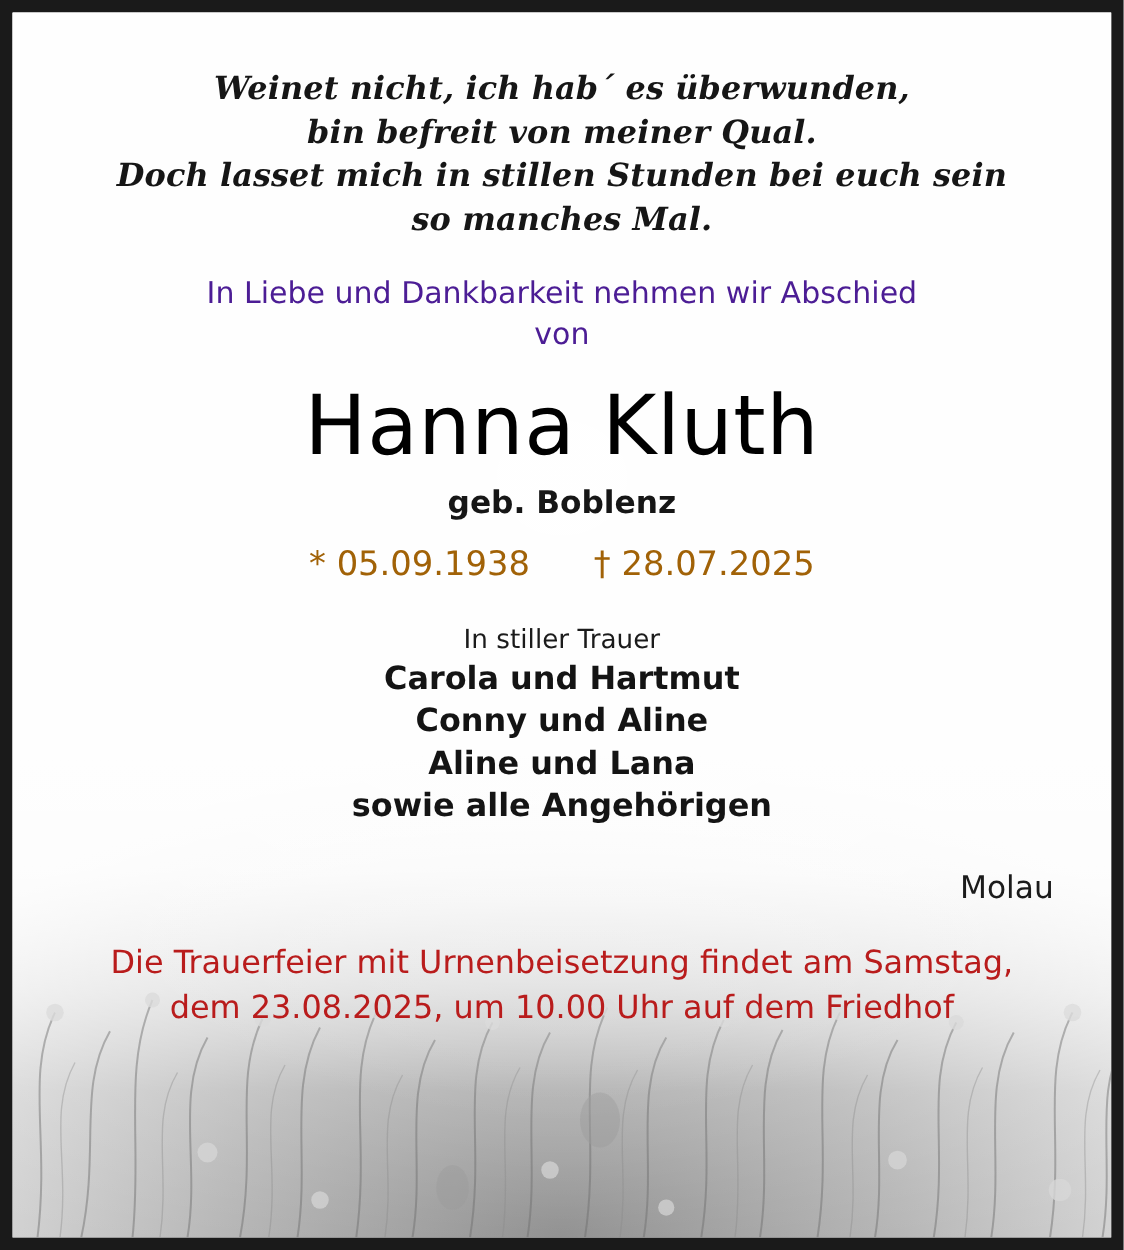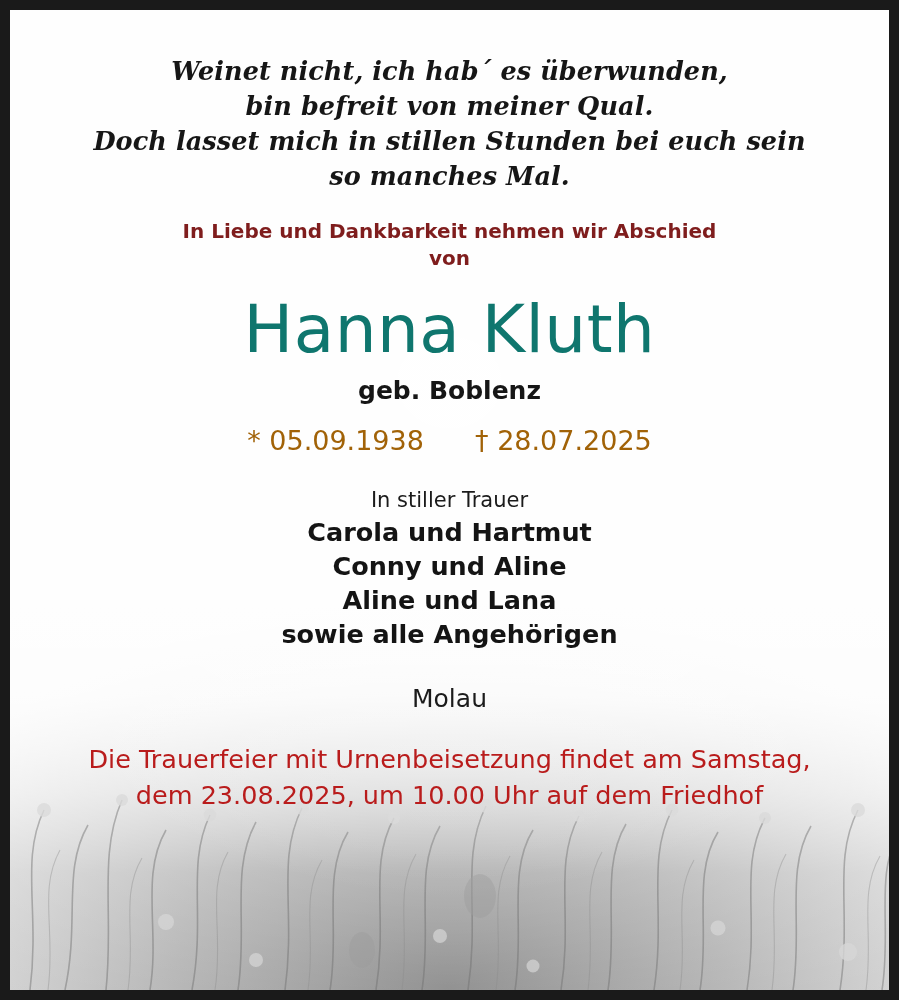--- a/index.html
+++ b/index.html
@@ -75,34 +75,34 @@
     font-style: italic;
     font-size: 25.5px;
     line-height: 1.37;
     color: #161616;
     margin: 0 0 24px 0;
     letter-spacing: 0.1px;
   }
   .verse div { white-space: nowrap; }
 
   .intro {
-    font-size: 20px;
+    font-size: 24px;
     line-height: 1.38;
-    color: #7f1d1d;
+    color: #4c1d95;
     margin: 12px 0 0 0;
-    font-weight: 700;
+    font-weight: 400;
   }
 
   .name {
     font-size: 66px;
     font-weight: 400;
     letter-spacing: 0.5px;
     line-height: 1.05;
     margin: 22px 0 0 0;
-    color: #0f766e;
+    color: #000000;
   }
 
   .maiden {
     font-size: 25px;
     font-weight: bold;
     margin: 12px 0 0 0;
     color: #161616;
   }
 
   .dates {
@@ -127,20 +127,21 @@
     font-weight: bold;
     line-height: 1.33;
     color: #141414;
   }
 
   .place {
     font-size: 25px;
     font-weight: 400;
     margin: 32px 0 0 0;
     color: #1b1b1b;
+    text-align: right;
   }
 
   .ceremony {
     font-size: 25.5px;
     line-height: 1.42;
     font-weight: 400;
     margin: 28px 0 0 0;
     color: #b91c1c;
   }
   .ceremony div { white-space: nowrap; }

